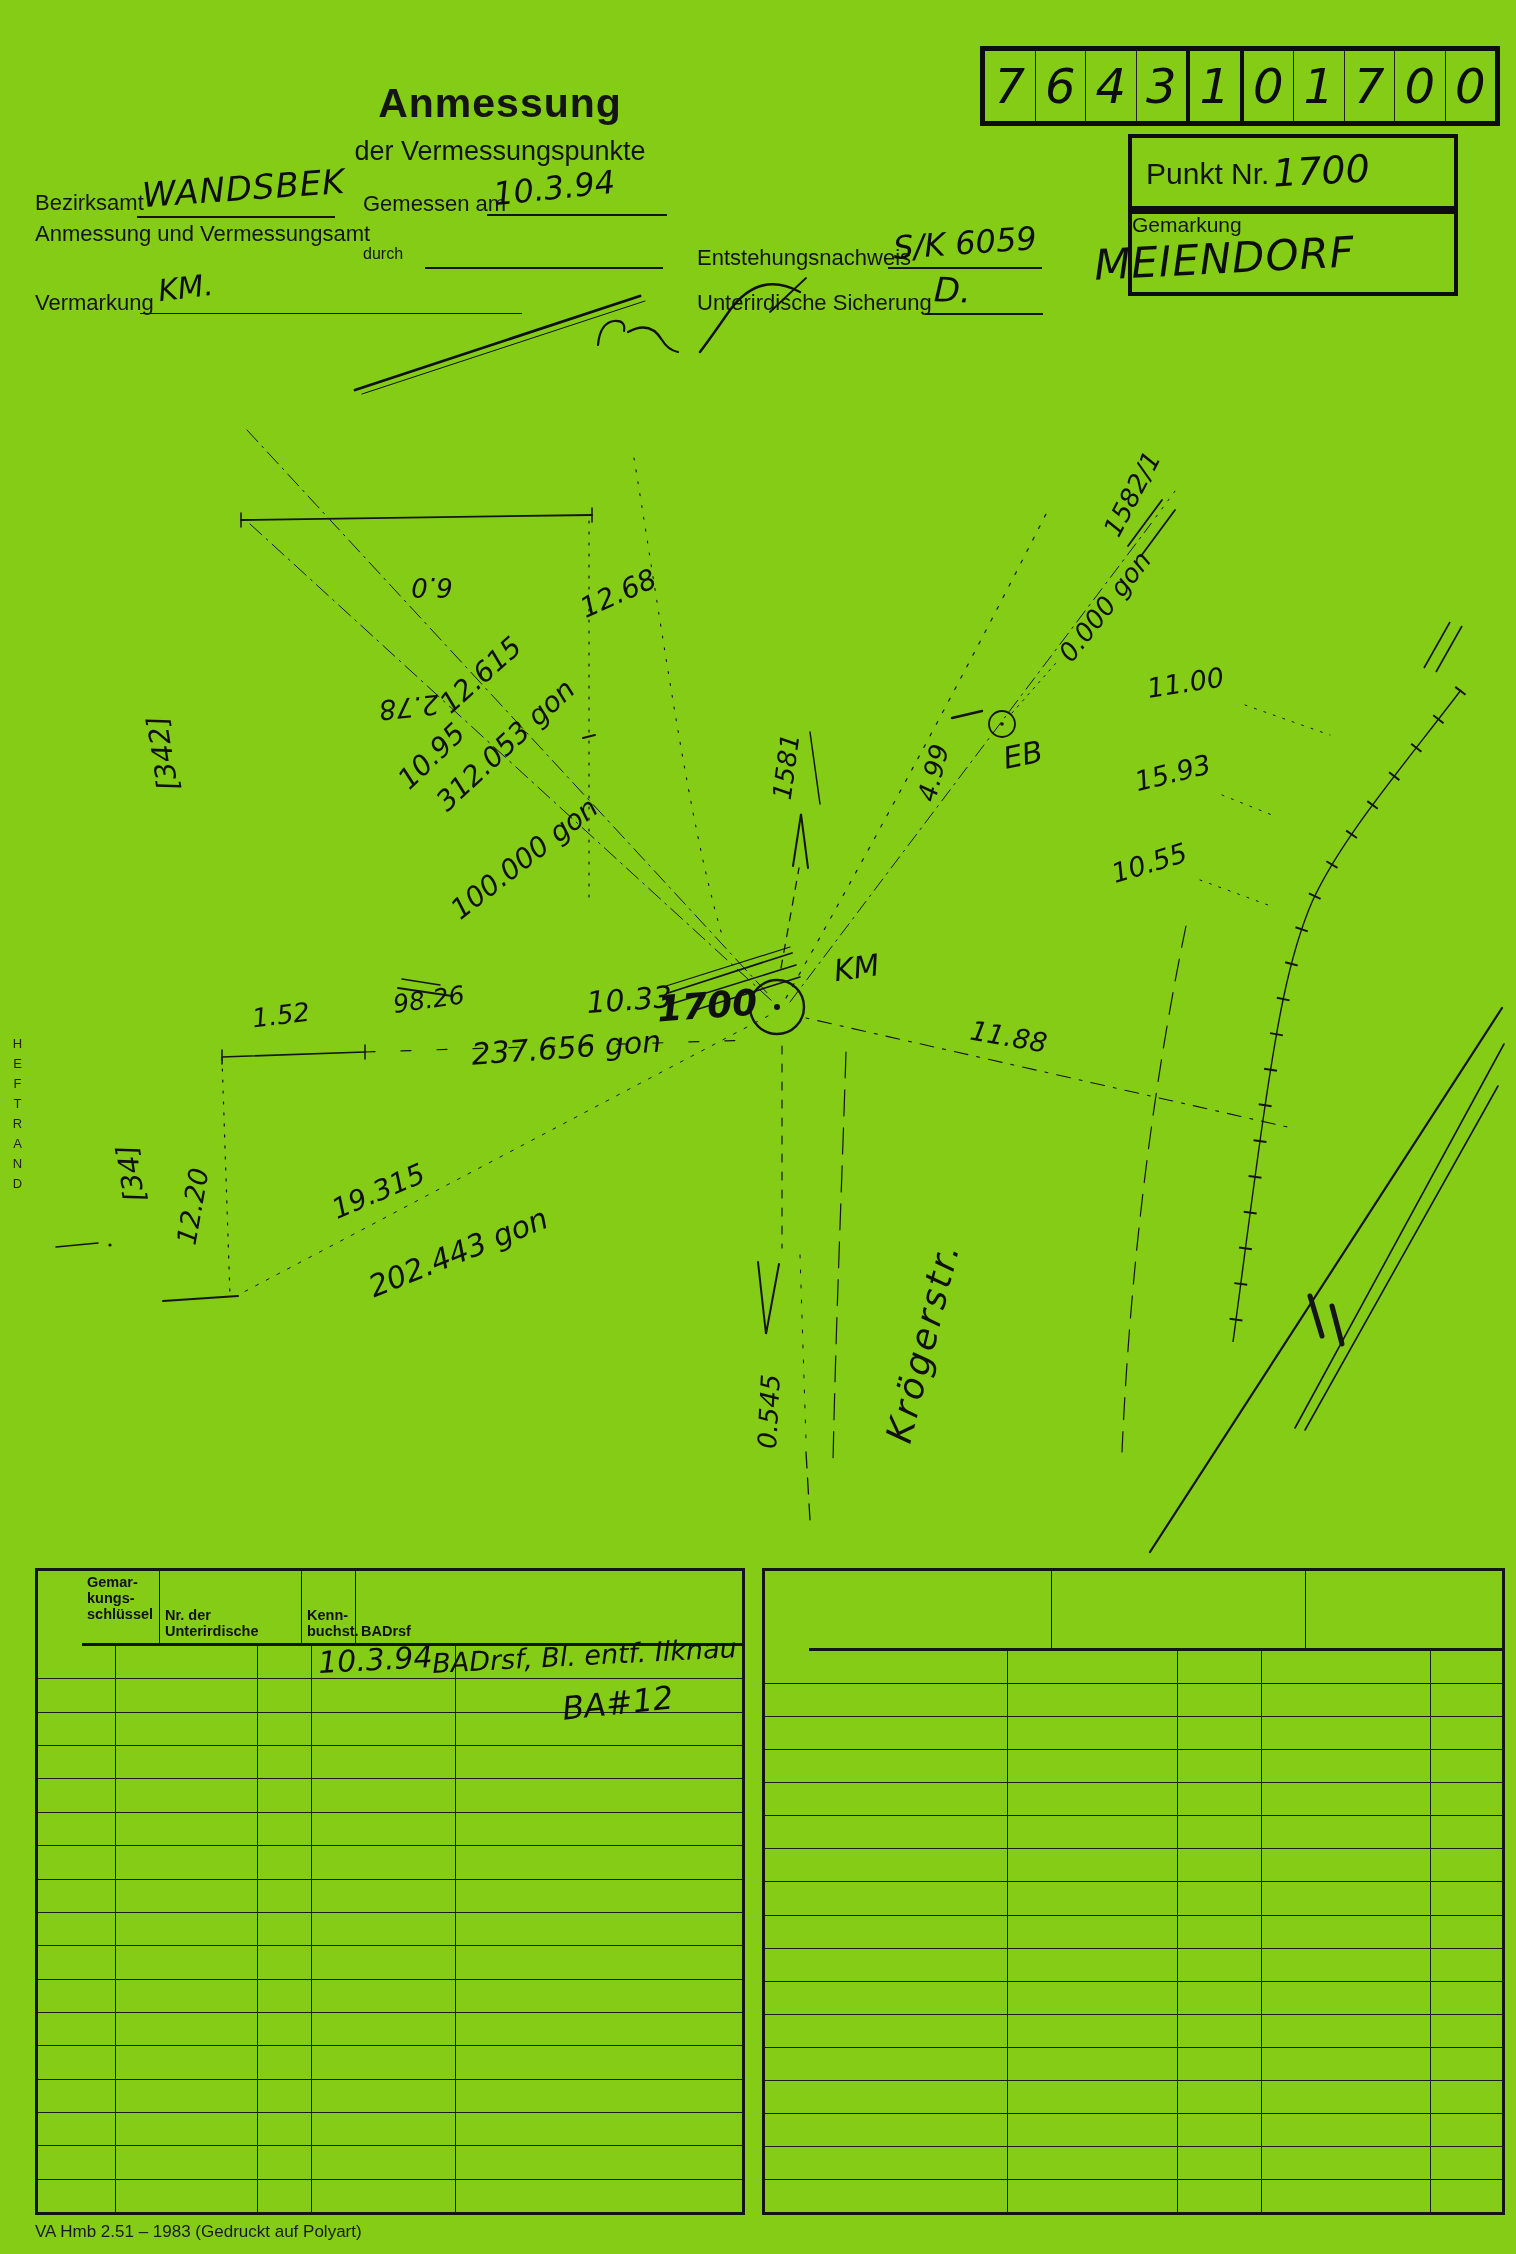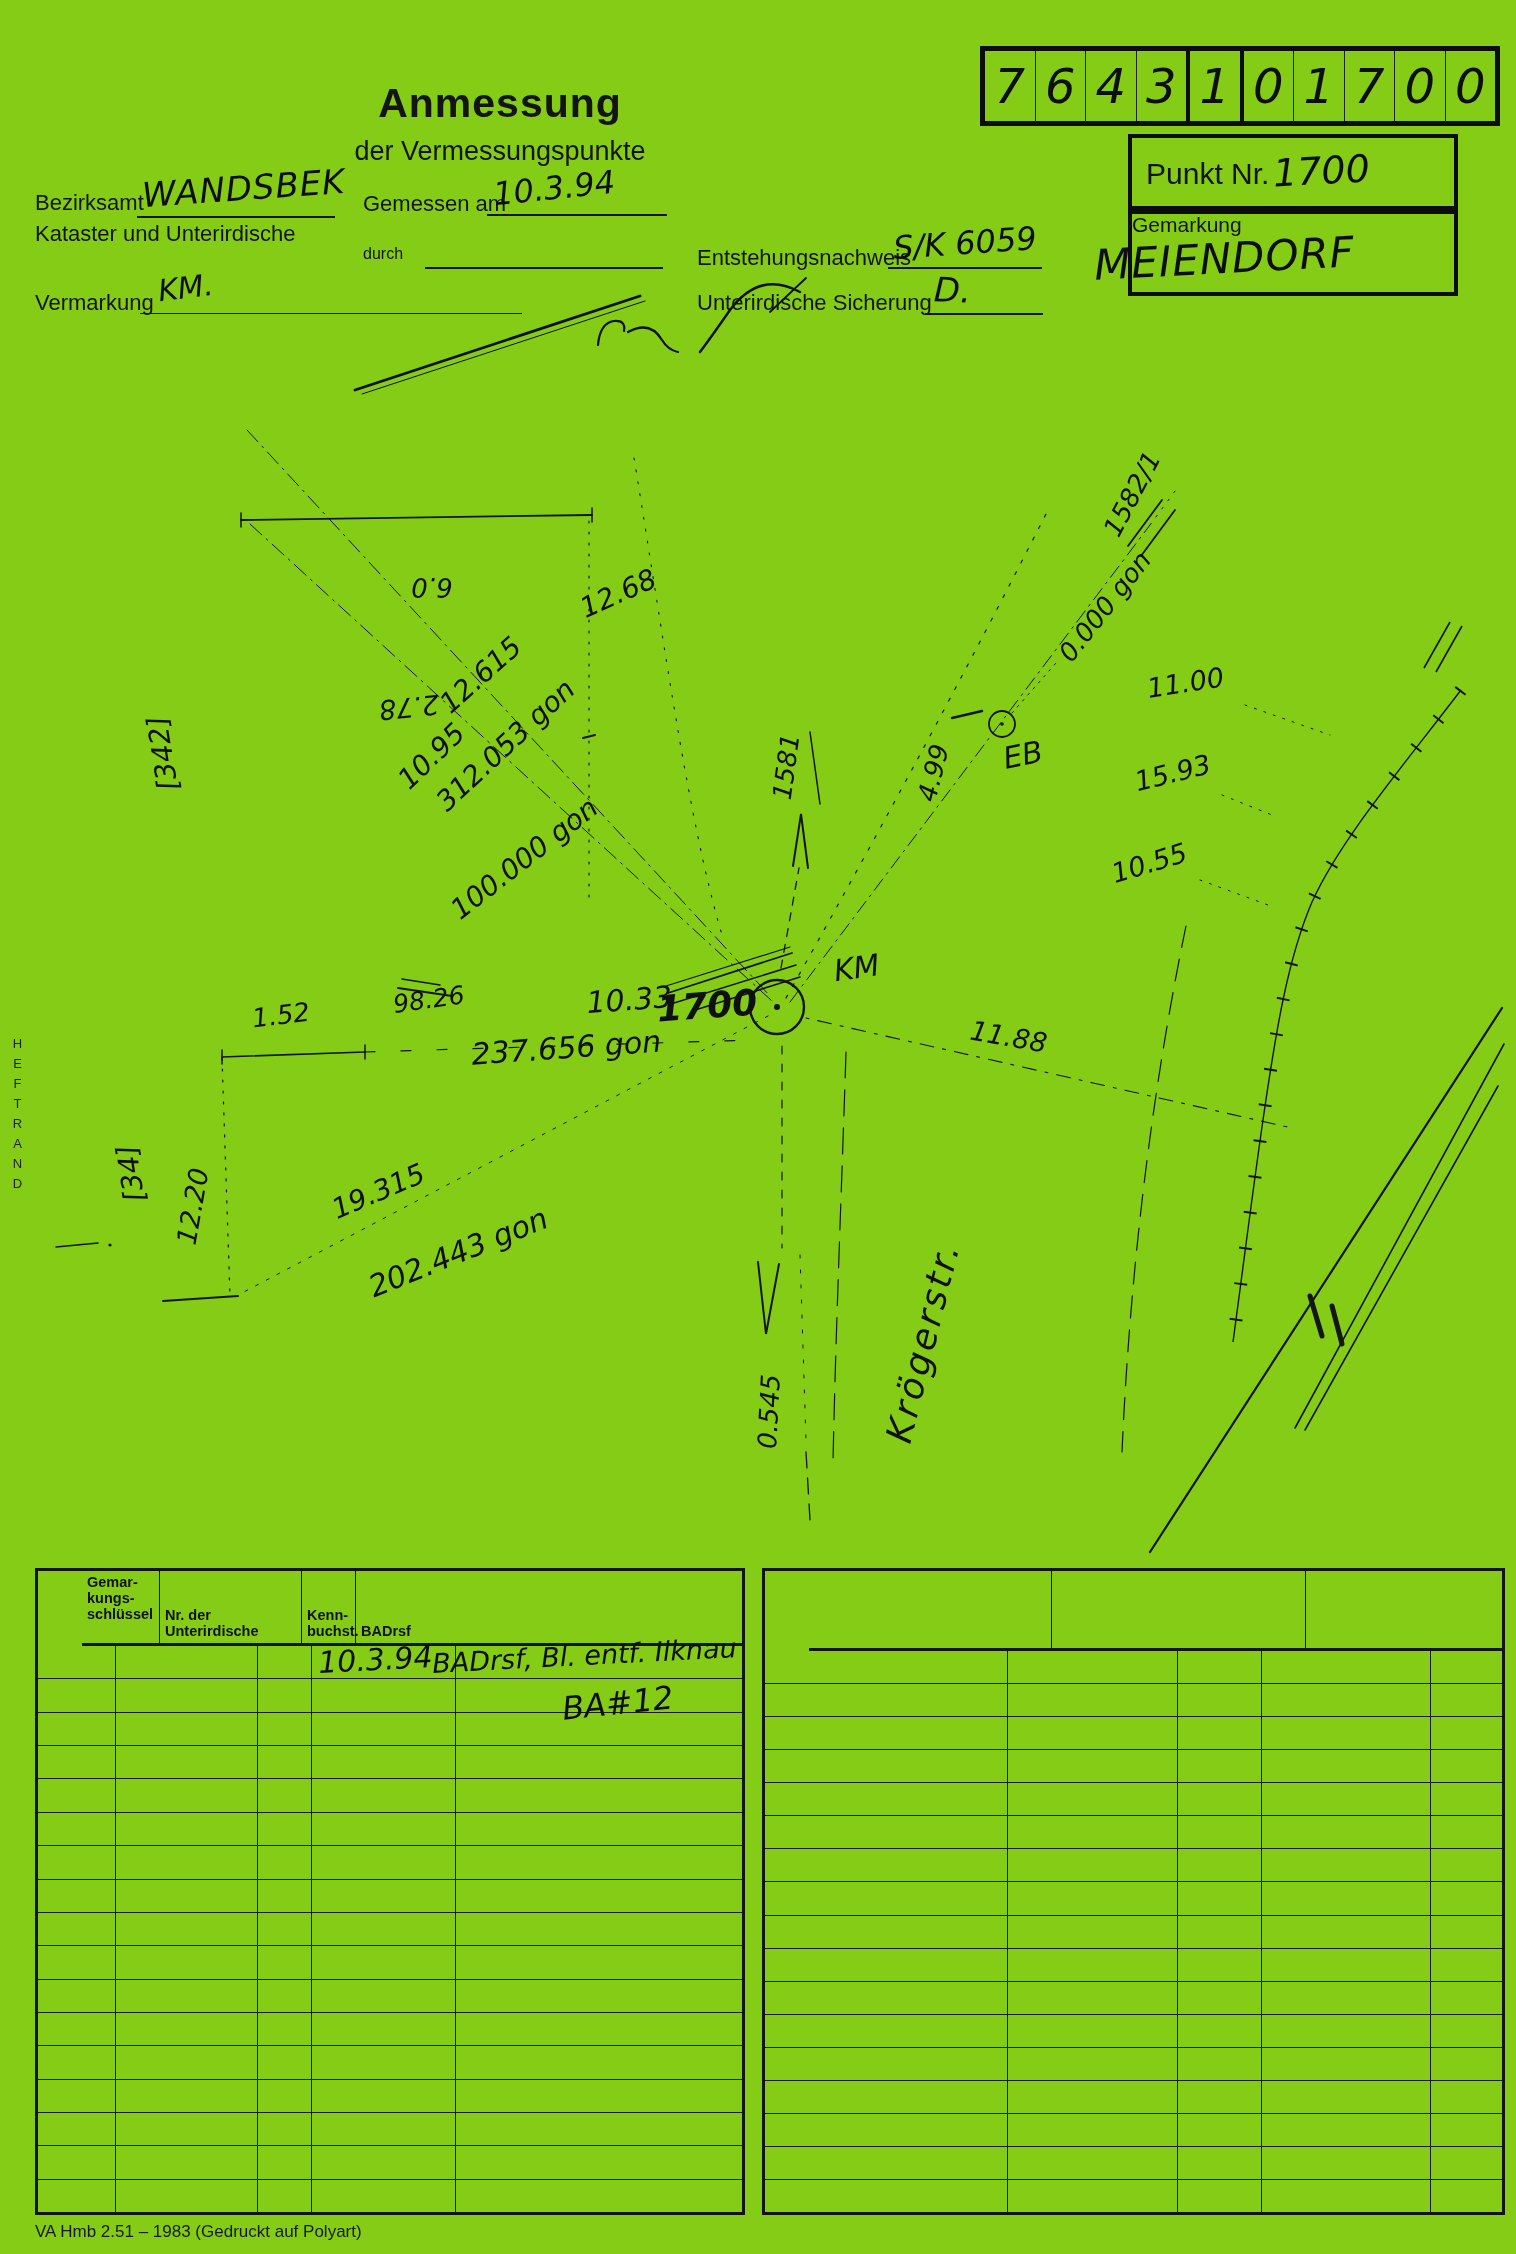--- a/index.html
+++ b/index.html
@@ -49,21 +49,21 @@
 <body>
 
 <div class="page">
 
   <div class="abs title lbl" style="left:350px;top:80px;width:300px;">Anmessung</div>
   <div class="abs subtitle lbl" style="left:340px;top:136px;width:320px;">der Vermessungspunkte</div>
 
   <div class="abs lbl" style="left:35px;top:190px;font-size:22px;">Bezirksamt</div>
   <div class="abs hw" style="left:142px;top:168px;font-size:34px;transform:rotate(-4deg);letter-spacing:1px;">WANDSBEK</div>
   <div class="uline" style="left:137px;top:216px;width:198px;"></div>
-  <div class="abs lbl" style="left:35px;top:221px;font-size:22px;">Kataster und Unterirdische</div>
+  <div class="abs lbl" style="left:35px;top:221px;font-size:22px;">Anmessung und Vermessungsamt</div>
 
   <div class="abs lbl" style="left:363px;top:191px;font-size:22px;">Gemessen am</div>
   <div class="abs hw" style="left:493px;top:169px;font-size:32px;transform:rotate(-6deg);">10.3.94</div>
   <div class="uline" style="left:487px;top:214px;width:180px;height:1.6px;"></div>
 
   <div class="abs lbl" style="left:363px;top:245px;font-size:16px;">durch</div>
   <div class="uline" style="left:425px;top:267px;width:238px;height:1.6px;"></div>
 
   <div class="abs lbl" style="left:697px;top:245px;font-size:22px;">Entstehungsnachweis</div>
   <div class="abs hw" style="left:893px;top:224px;font-size:32px;transform:rotate(-4deg);">S/K 6059</div>

